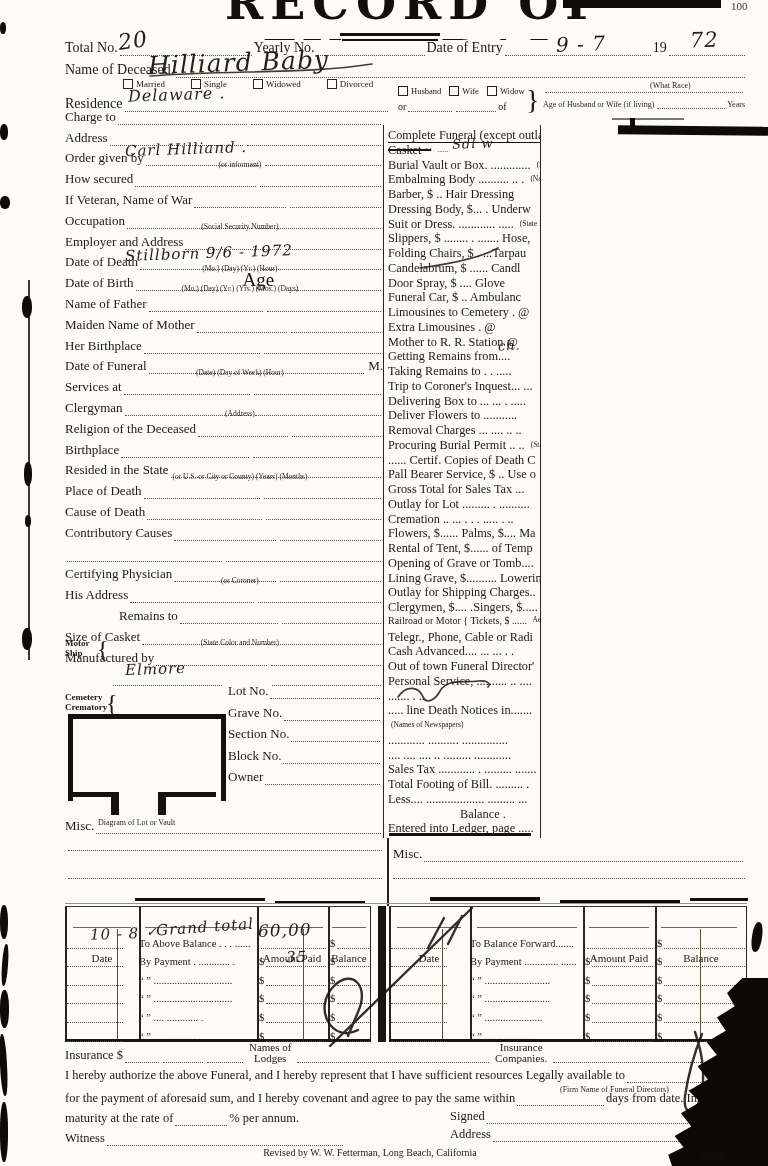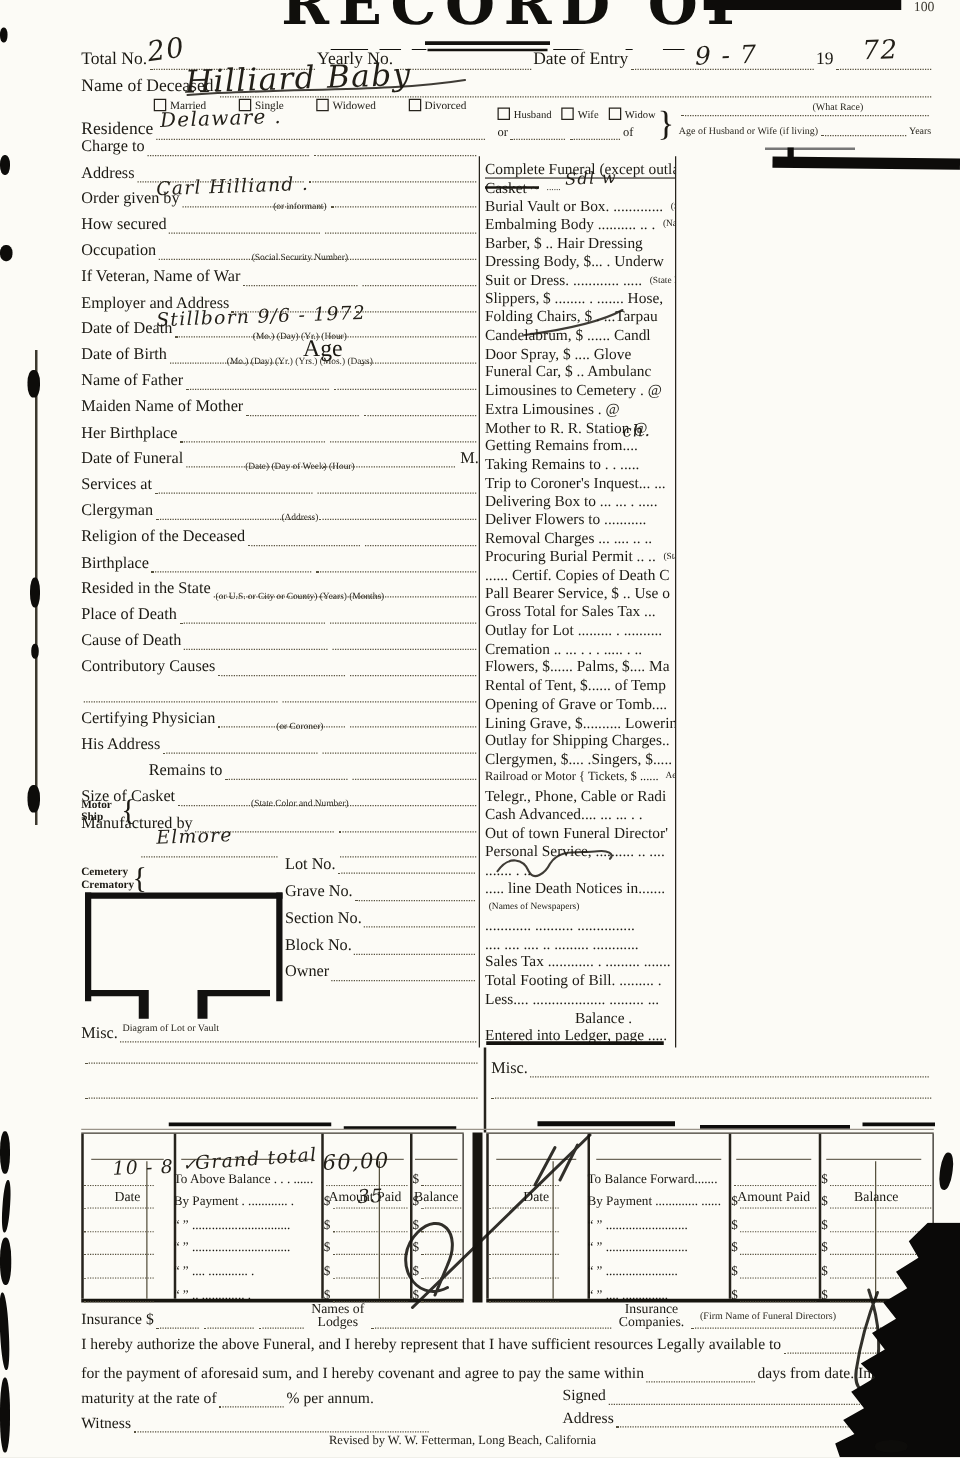--- a/index.html
+++ b/index.html
@@ -196,34 +196,34 @@
 
       <div class="lrow">
         <span class="lbl" data-bind-item="label">How secured</span>
         <span class="dt f1"></span>
 
         <span class="dt f1"></span>
 
       </div>
 
       <div class="lrow">
+        <span class="lbl" data-bind-item="label">If Veteran, Name of War</span>
+        <span class="dt f1"></span>
+
+        <span class="dt f1"></span>
+
+      </div>
+
+      <div class="lrow">
         <span class="lbl" data-bind-item="label">Occupation</span>
         <span class="dt f1"></span>
 
         <span class="dt f1"></span>
 
         <span class="sub" data-bind-item="sub">(Social Security Number)</span>
-
-      </div>
-
-      <div class="lrow">
-        <span class="lbl" data-bind-item="label">If Veteran, Name of War</span>
-        <span class="dt f1"></span>
-
-        <span class="dt f1"></span>
 
       </div>
 
       <div class="lrow">
         <span class="lbl" data-bind-item="label">Employer and Address</span>
         <span class="dt f1"></span>
 
         <span class="dt f1"></span>
 
       </div>
@@ -948,21 +948,21 @@
       <div data-bind="insurance.companies_line1">Insurance</div>
       <div data-bind="insurance.companies_line2">Companies.</div>
     </span>
     <span class="dt f1"></span>
   </div>
 
   <div class="row" style="left:65px;top:1068px;width:700px;">
     <span class="legal" data-bind="legal.line1">I hereby authorize the above Funeral, and I hereby represent that I have sufficient resources Legally available to</span>
     <span class="dt f1"></span>
   </div>
-  <div class="tiny abs" style="left:560px;top:1048px;" data-bind="legal.firm_sub">(Firm Name of Funeral Directors)</div>
+  <div class="tiny abs" style="left:560px;top:1085px;" data-bind="legal.firm_sub">(Firm Name of Funeral Directors)</div>
   <div class="row" style="left:65px;top:1091px;width:702px;">
     <span class="legal" data-bind="legal.line2_pre">for the payment of aforesaid sum, and I hereby covenant and agree to pay the same within</span>
     <span class="dt" style="width:90px"></span>
     <span class="legal" data-bind="legal.line2_post">days from date. Interest to accru</span>
   </div>
   <div class="row" style="left:65px;top:1111px;width:300px;">
     <span class="legal" data-bind="legal.line3_pre">maturity at the rate of</span>
     <span class="dt" style="width:52px"></span>
     <span class="legal" data-bind="legal.line3_post">% per annum.</span>
   </div>

